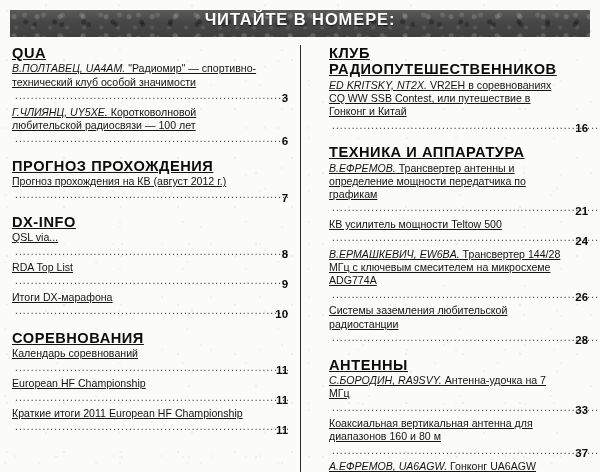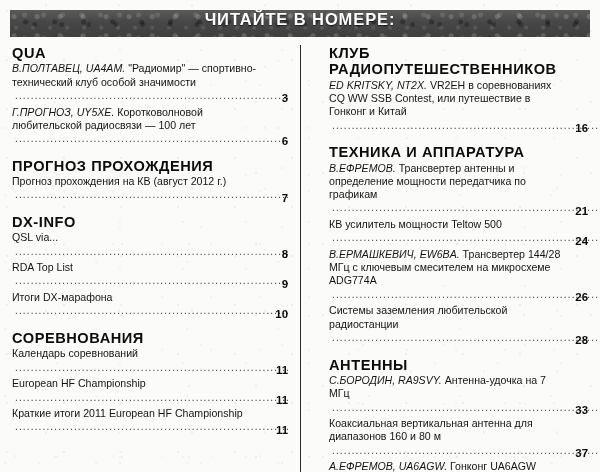--- a/index.html
+++ b/index.html
@@ -40,20 +40,21 @@
     box-shadow:0 1px 0 rgba(255,255,255,.5);
   }
   .banner-title{
     color:#ffffff;font-weight:bold;font-size:16.5px;letter-spacing:.9px;
     text-shadow:0 1px 1px rgba(0,0,0,.55);
     white-space:nowrap;
   }
   .content{
     position:absolute;left:0;top:45px;width:600px;height:427px;
     display:flex;
+    text-decoration:underline;
   }
   .col{
     box-sizing:border-box;
     width:300px;
     padding:0 12px 0 12px;
     position:relative;
   }
   .col.right{
     border-left:1.2px solid #2b2b2b;
     padding-left:28px;
@@ -123,21 +124,21 @@
 
 <div class="banner">
   <div class="banner-title">ЧИТАЙТЕ В НОМЕРЕ:</div>
 </div>
 
 <div class="content">
   <div class="col left" id="col-left">
       <div class="sec">
         <div class="sec-title">QUA</div>
         <div class="entry"><span class="ital">В.ПОЛТАВЕЦ, UA4AM.</span><span class="txt"> "Радиомир" — спортивно-технический клуб особой значимости</span><span class="leader">......................................................................</span><span class="pg">3</span></div>
-        <div class="entry"><span class="ital">Г.ПРОГНОЗ, UY5XE.</span><span class="txt"> Коротковолновой любительской радиосвязи — 100 лет</span><span class="leader">......................................................................</span><span class="pg">6</span></div>
+        <div class="entry"><span class="ital">Г.ЧЛИЯНЦ, UY5XE.</span><span class="txt"> Коротковолновой любительской радиосвязи — 100 лет</span><span class="leader">......................................................................</span><span class="pg">6</span></div>
       </div>
       <div class="sec">
         <div class="sec-title">ПРОГНОЗ ПРОХОЖДЕНИЯ</div>
         <div class="entry"><span class="txt">Прогноз прохождения на КВ (август 2012 г.)</span><span class="leader">......................................................................</span><span class="pg">7</span></div>
       </div>
       <div class="sec">
         <div class="sec-title">DX-INFO</div>
         <div class="entry"><span class="txt">QSL via...</span><span class="leader">......................................................................</span><span class="pg">8</span></div>
         <div class="entry"><span class="txt">RDA Top List</span><span class="leader">......................................................................</span><span class="pg">9</span></div>
         <div class="entry"><span class="txt">Итоги DX-марафона</span><span class="leader">......................................................................</span><span class="pg">10</span></div>

